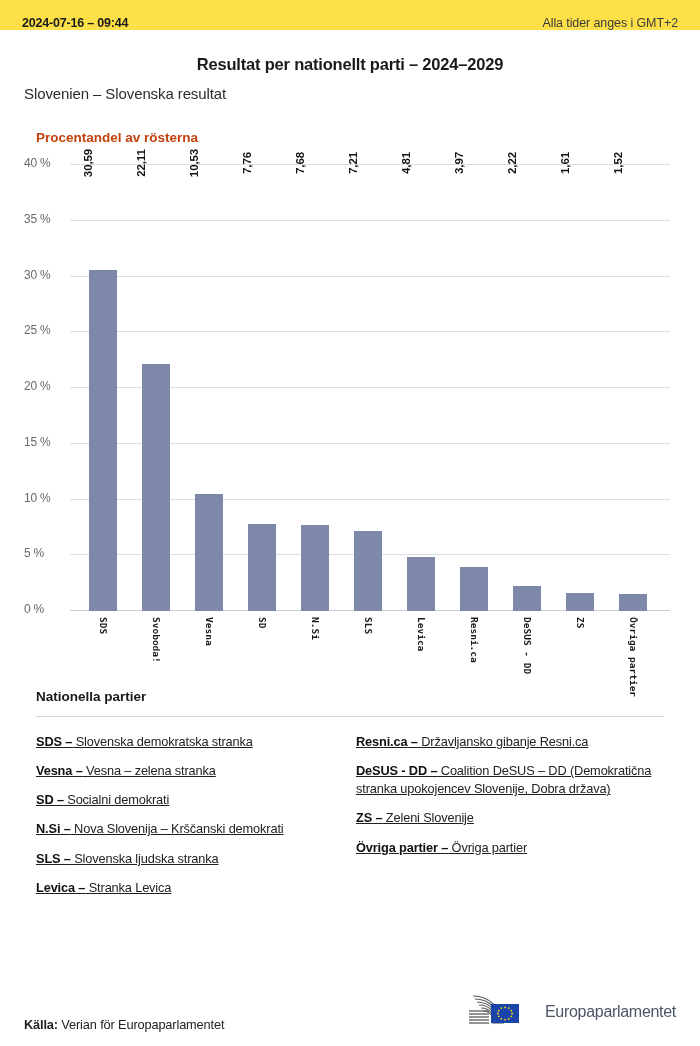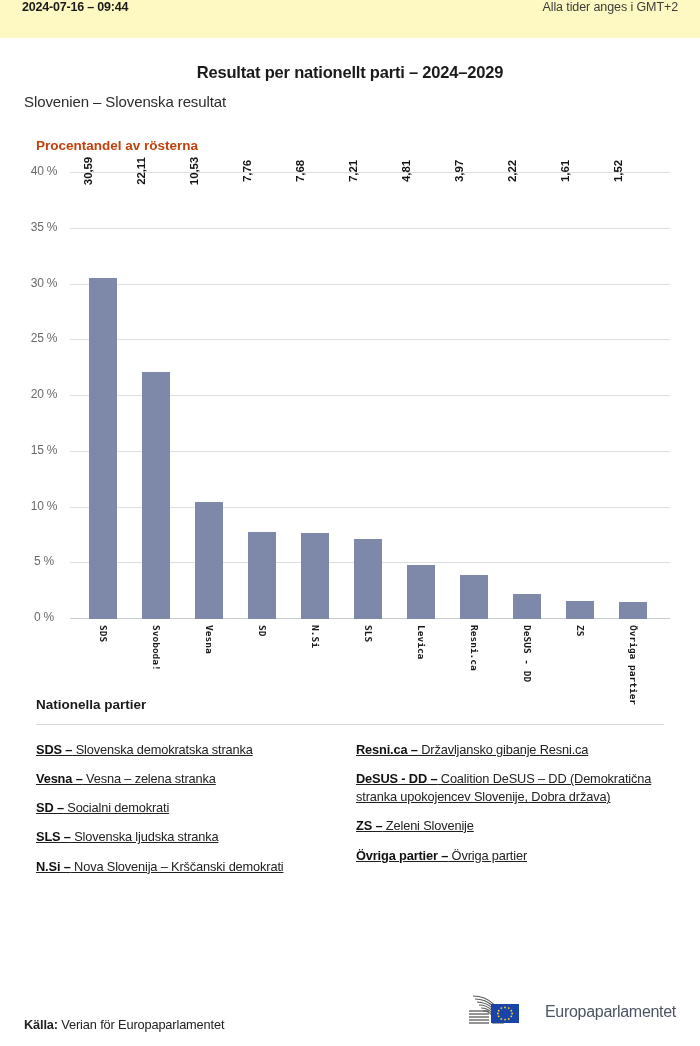--- a/index.html
+++ b/index.html
@@ -6,43 +6,43 @@
   html, body {
     width: 700px; height: 1046px;
     background: #ffffff;
     font-family: "Liberation Sans", sans-serif;
     color: #1f1f1f;
     overflow: hidden;
   }
 
   
   #topbar {
-    height: 38px;
-    background: #fef9c3;
-    display: flex; align-items: flex-start; justify-content: space-between;
+    height: 30px;
+    background: #fde047;
+    display: flex; align-items: flex-end; justify-content: space-between;
     padding: 0 22px;
   }
   #topbar .ts { font-size: 12.5px; font-weight: bold; color: #1a1a1a; letter-spacing: -.2px; }
   #topbar .tz { font-size: 12.5px; color: #3c3c3c; letter-spacing: -.1px; }
 
   
   #titles { padding: 25px 24px 0 24px; }
   #maintitle { font-size: 16.5px; font-weight: bold; letter-spacing: -.2px; color: #1a1a1a; text-align: center; }
   #subtitle  { font-size: 15px; color: #2b2b2b; margin-top: 11px; letter-spacing: -.1px; }
 
   
   #chart-section { padding: 0 24px; margin-top: 28px; }
   #chart-title { font-size: 13.5px; font-weight: bold; color: #c2410c; margin-left: 12px; }
 
   #plot-wrap { position: relative; height: 520px; margin-top: 20px; }
 
   .gridrow { position: absolute; left: 0; right: 0; height: 1px; }
   .gridline { position: absolute; left: 46px; right: 6px; top: 0; height: 1px; background: #dcdee3; }
   .ytick {
-    position: absolute; left: 0; width: 40px; text-align: center;
+    position: absolute; left: 0; width: 40px; text-align: left;
     font-size: 12px; color: #6a6a6a; transform: translateY(-8px);
     letter-spacing: -.2px;
   }
   .gridrow.baseline .gridline { background: #c9ccd3; }
 
   #bars {
     position: absolute; left: 52px; right: 6px;
     bottom: 74px; top: 0;
     display: flex; align-items: flex-end; justify-content: flex-start;
   }
@@ -276,22 +276,23 @@
 </div>
 
 <div id="legend">
   <h3>Nationella partier</h3>
   <hr>
   <div id="legend-cols">
     <div class="col" id="legend-left">
         <div class="lg-item"><b>SDS –</b><span> Slovenska demokratska stranka</span></div>
         <div class="lg-item"><b>Vesna –</b><span> Vesna – zelena stranka</span></div>
         <div class="lg-item"><b>SD –</b><span> Socialni demokrati</span></div>
+        <div class="lg-item"><b>N.Si –</b><span> Nova Slovenija – Krščanski demokrati</span></div>
         <div class="lg-item"><b>SLS –</b><span> Slovenska ljudska stranka</span></div>
-        <div class="lg-item"><b>N.Si –</b><span> Nova Slovenija – Krščanski demokrati</span></div>
+        <div class="lg-item"><b>Levica –</b><span> Stranka Levica</span></div>
       </div>
     <div class="col" id="legend-right">
         <div class="lg-item"><b>Resni.ca –</b><span> Državljansko gibanje Resni.ca</span></div>
         <div class="lg-item"><b>DeSUS - DD –</b><span> Coalition DeSUS – DD (Demokratična stranka upokojencev Slovenije, Dobra država)</span></div>
         <div class="lg-item"><b>ZS –</b><span> Zeleni Slovenije</span></div>
         <div class="lg-item"><b>Övriga partier –</b><span> Övriga partier</span></div>
       </div>
   </div>
 </div>
 

